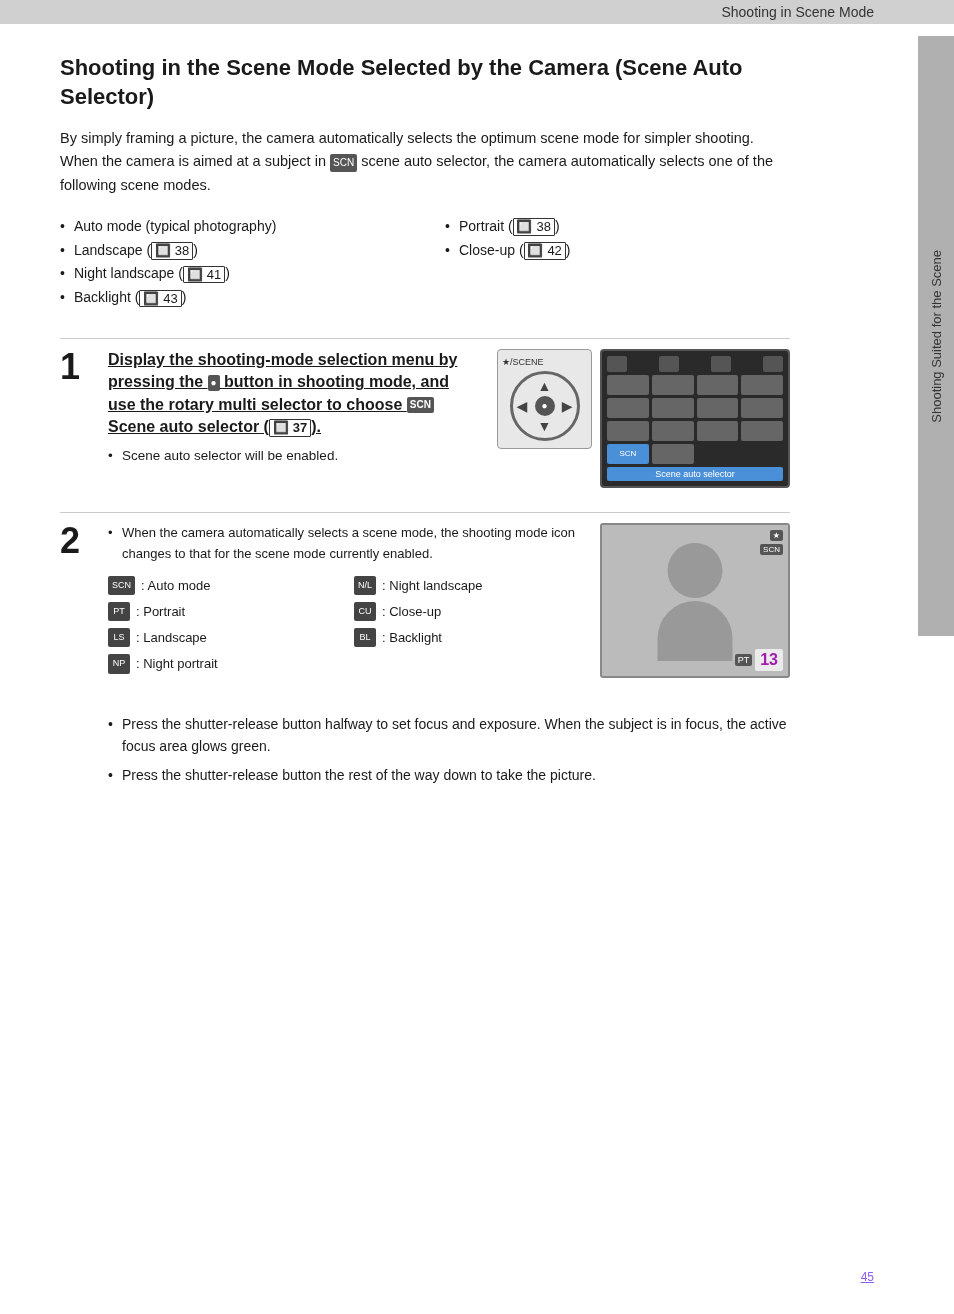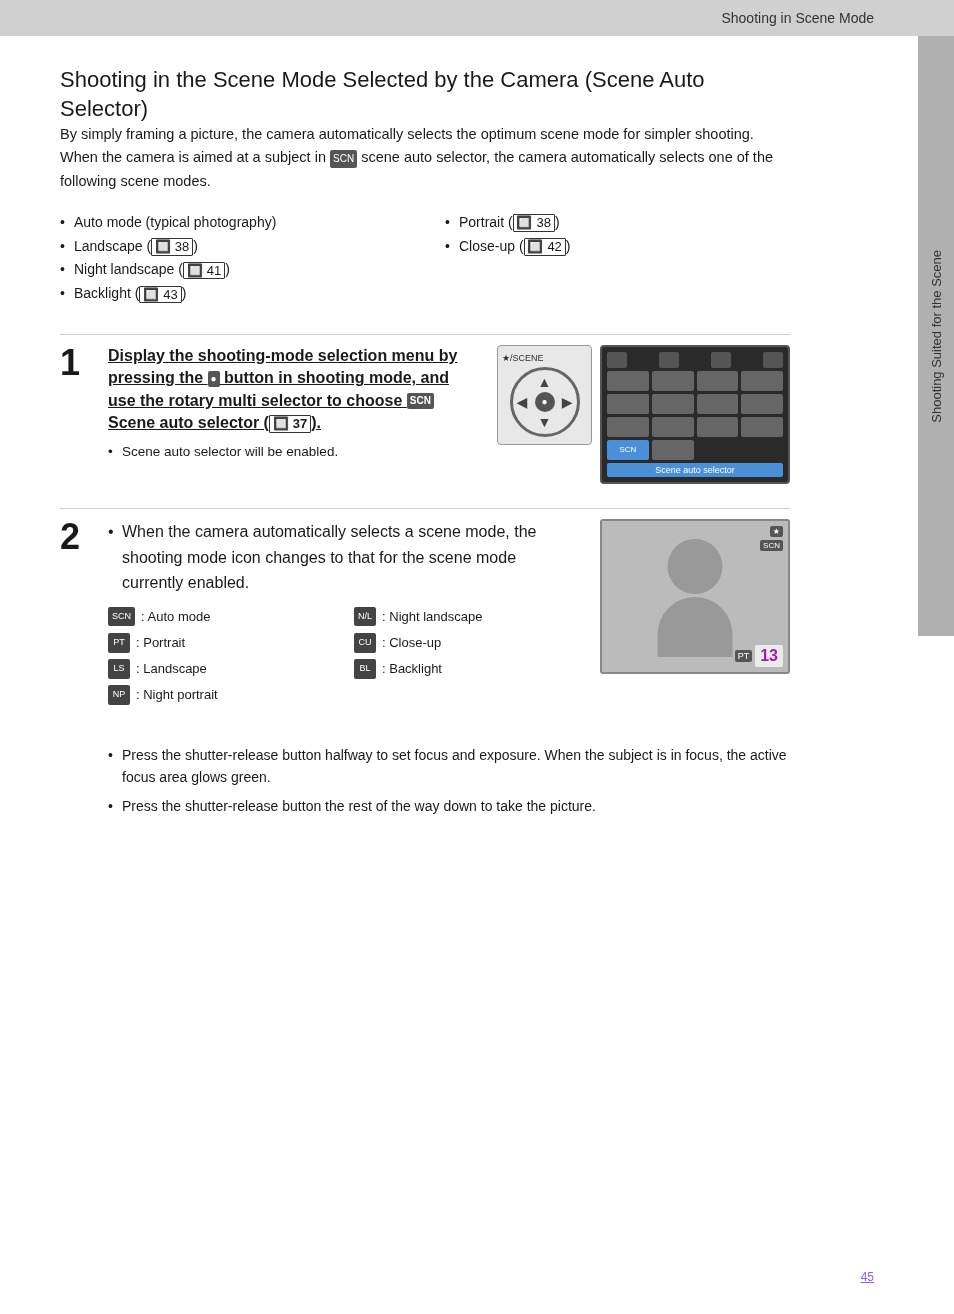--- a/index.html
+++ b/index.html
@@ -9,21 +9,21 @@
       background: #fff;
       font-family: Arial, Helvetica, sans-serif;
       font-size: 15px;
       color: #1a1a1a;
       position: relative;
     }
 
     
     .header-bar {
       background: #d0d0d0;
-      height: 36px;
+      height: 24px;
       display: flex;
       align-items: center;
       justify-content: flex-end;
       padding-right: 80px;
     }
     .header-bar span {
       font-size: 14px;
       color: #333;
     }
 
@@ -59,21 +59,22 @@
 
     
     .main-content {
       padding: 30px 80px 60px 60px;
       max-width: 870px;
     }
 
     
     .page-title {
       font-size: 22px;
-      font-weight: normal;
+      font-weight: bold;
+      margin-bottom: 16px;
       line-height: 1.3;
     }
 
     
     .intro-para {
       font-size: 14.5px;
       line-height: 1.6;
       margin-bottom: 18px;
     }
 
@@ -459,21 +460,21 @@
         <div class="scene-selector-bar">Scene auto selector</div>
       </div>
     </div>
   </div>
 
   <hr class="step-divider">
 
   <div class="step-section" style="align-items:flex-start;">
     <div class="step-number">2</div>
     <div class="step-content-inner">
-      <p class="step-sub-bullet" style="font-size:16px;line-height:1.6;margin-bottom:6px;">When the camera automatically selects a scene mode, the shooting mode icon changes to that for the scene mode currently enabled.</p>
+      <p class="step-sub-bullet" style="font-size:13px;line-height:1.6;margin-bottom:6px;">When the camera automatically selects a scene mode, the shooting mode icon changes to that for the scene mode currently enabled.</p>
 
       <div class="mode-icons-grid">
         <div class="mode-icon-item">
           <span class="mode-icon-box">SCN</span>
           <span>: Auto mode</span>
         </div>
         <div class="mode-icon-item">
           <span class="mode-icon-box">N/L</span>
           <span>: Night landscape</span>
         </div>

